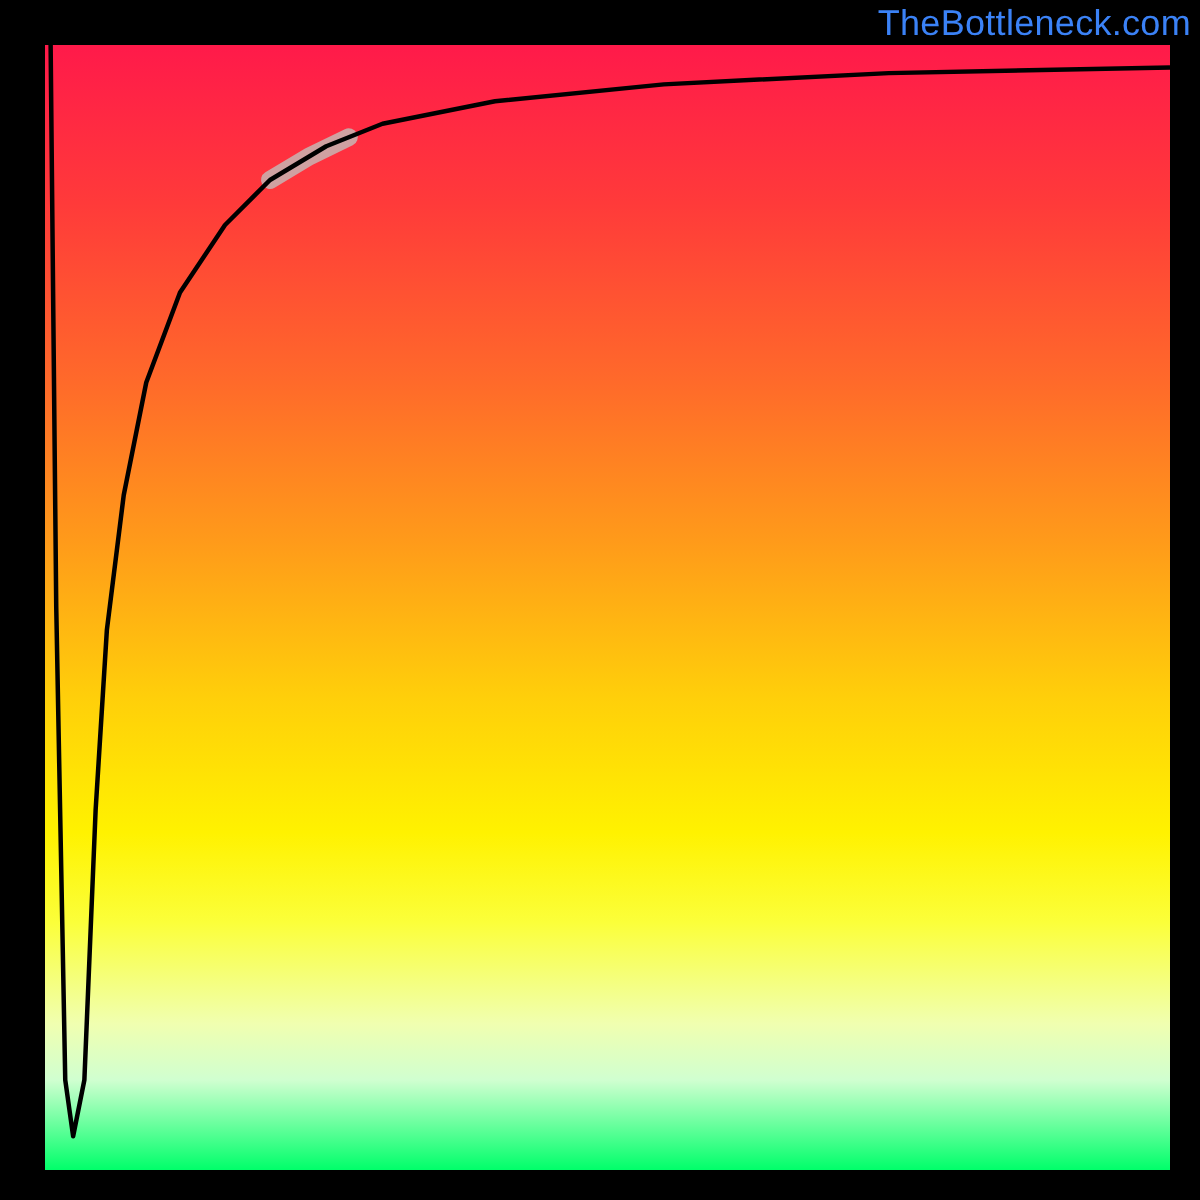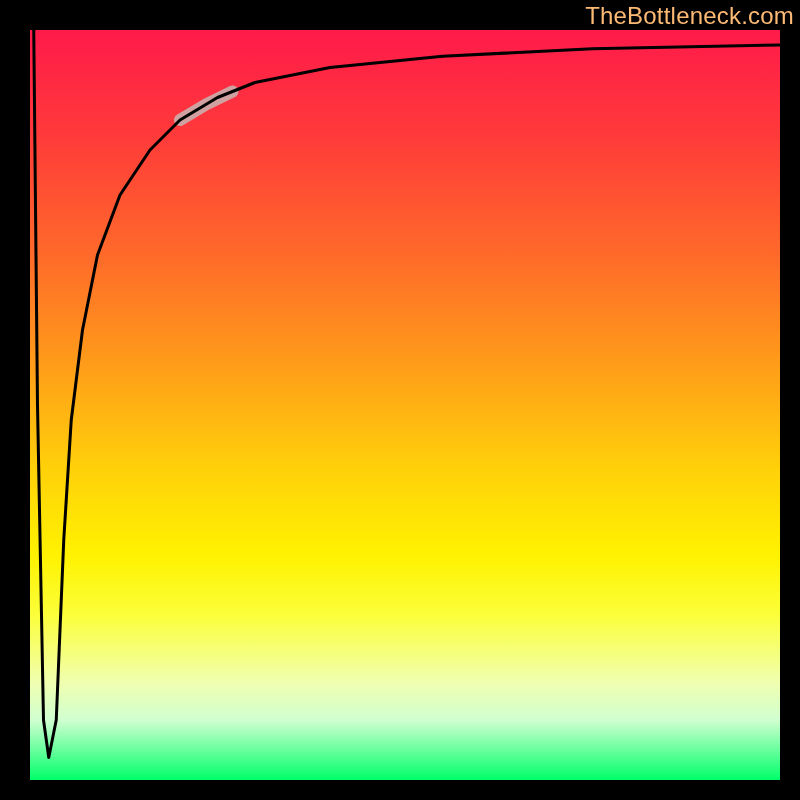--- a/index.html
+++ b/index.html
@@ -14,21 +14,21 @@
   .frame {
     position: relative;
     width: 800px;
     height: 800px;
     background: #000;
   }
   .watermark {
     position: absolute;
     top: 2px;
     right: 6px;
-    color: #fdba74;
+    color: #3b82f6;
     font-size: 24px;
     font-weight: 500;
     letter-spacing: 0.2px;
     z-index: 10;
   }
   .plot-area {
     position: absolute;
     left: 30px;
     top: 30px;
     width: 750px;

